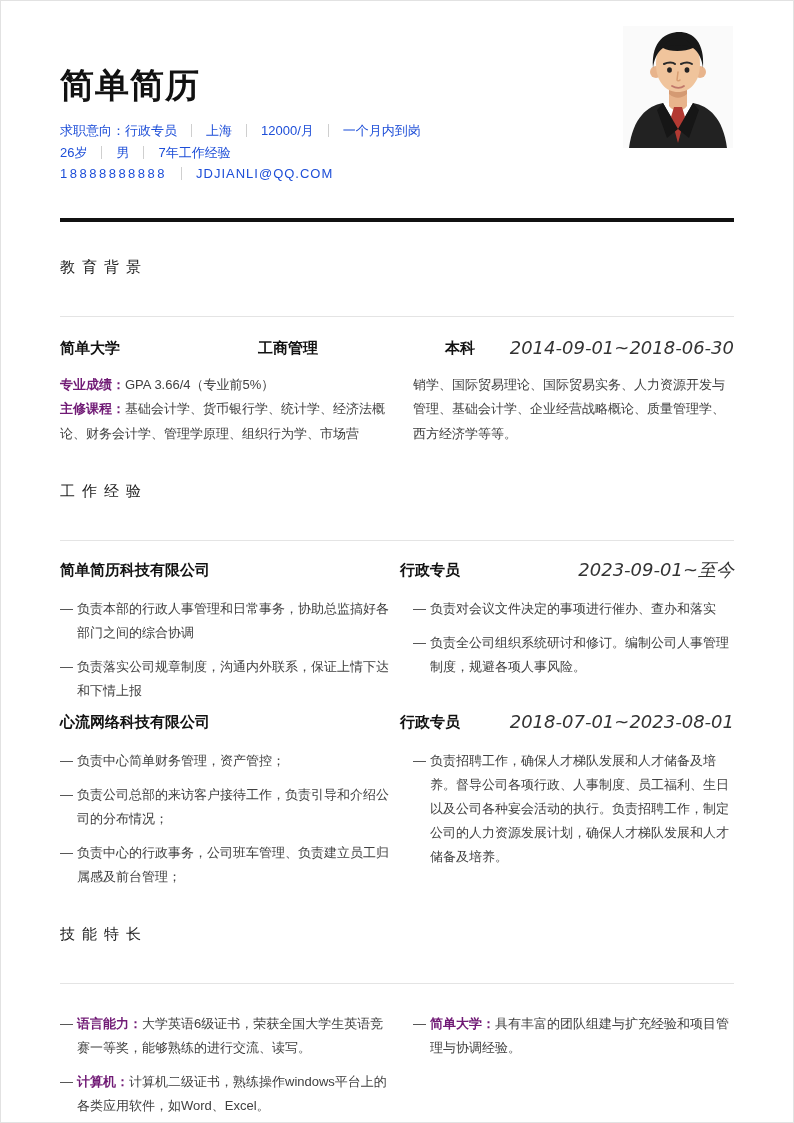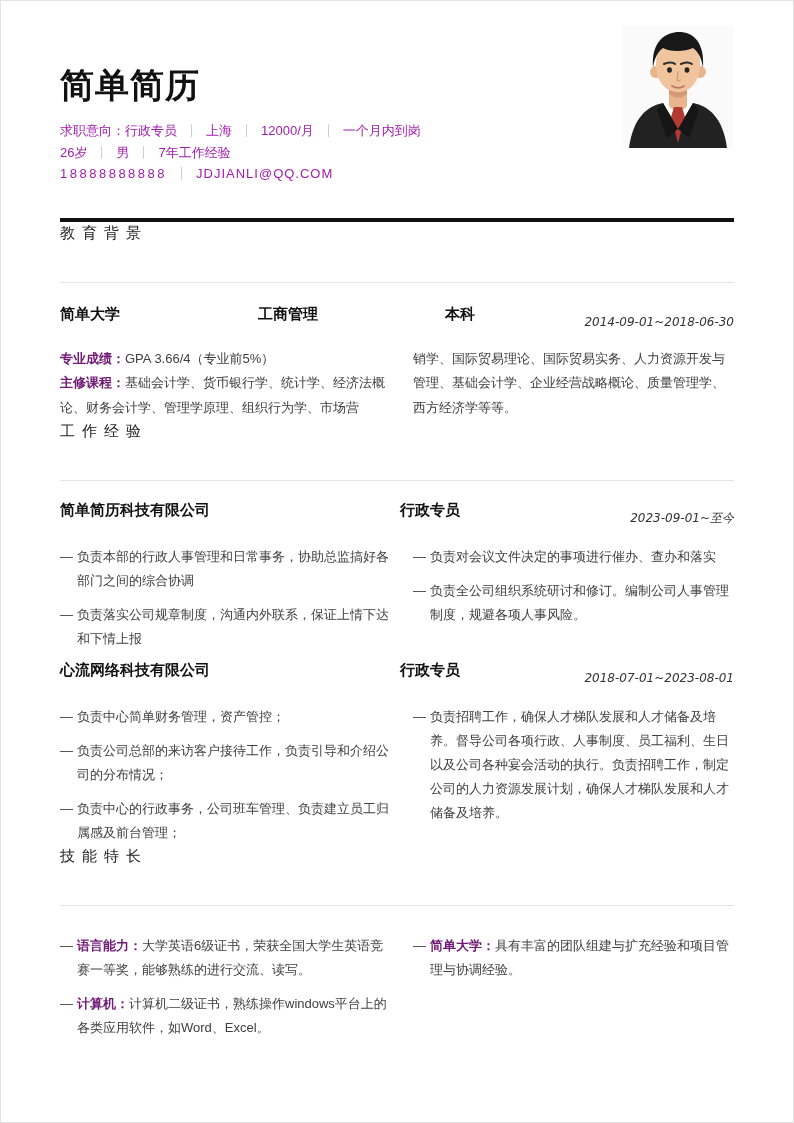--- a/index.html
+++ b/index.html
@@ -10,49 +10,49 @@
     background:#ffffff; overflow:hidden;
     box-shadow: inset 0 0 0 1px #e2e2e2;
   }
   .inner { padding:0 60px; }
 
   
   .name {
     margin-top:64px; font-size:34px; font-weight:700; letter-spacing:1px;
     color:#111; line-height:42px;
   }
-  .contact { margin-top:14px; font-size:13px; color:#a21caf; }
+  .contact { margin-top:14px; font-size:13px; color:#1d4ed8; }
   .contact-row { display:flex; align-items:center; line-height:21.5px; height:21.5px; }
   .sep { width:1px; height:13px; background:#cfcfcf; margin:0 14px; flex:0 0 1px; }
   .phone { letter-spacing:2.5px; }
   .email { letter-spacing:1px; }
 
   .thick-rule { margin-top:33px; height:4px; background:#111; }
 
   
   .section-title {
-    font-size:15px; font-weight:400; letter-spacing:7px;
+    margin-top:34px; font-size:15px; font-weight:400; letter-spacing:7px;
     color:#222; line-height:22px;
   }
   .rule { margin-top:38px; border-top:1px solid #e4e4e4; height:0; }
 
   .entry-row {
     display:flex; align-items:flex-start; margin-top:18px;
     font-size:15px; font-weight:700; color:#111; line-height:22px;
   }
   .entry-row.edu { margin-top:20px; }
   .entry-row.tight { margin-top:8px; }
   .edu-school { width:198px; }
   .edu-major  { width:187px; }
   .edu-degree { flex:1; }
   .job-company { width:340px; }
   .job-role { flex:1; }
   .date {
     margin-left:auto; font-weight:400; font-style:italic;
-    font-size:12px; color:#333; font-family:"DejaVu Sans", sans-serif;margin-top:8px;
+    font-size:18px; color:#333; font-family:"DejaVu Sans", sans-serif;
   }
 
   .two-col { display:flex; }
   .col-left  { width:334px; margin-right:19px; }
   .col-right { width:321px; }
 
   
   .edu-details { margin-top:14px; font-size:13px; line-height:24.5px; color:#404040; }
   .lab { font-weight:700; color:#701a75;font-family:Liberation Serif, serif; }
 

